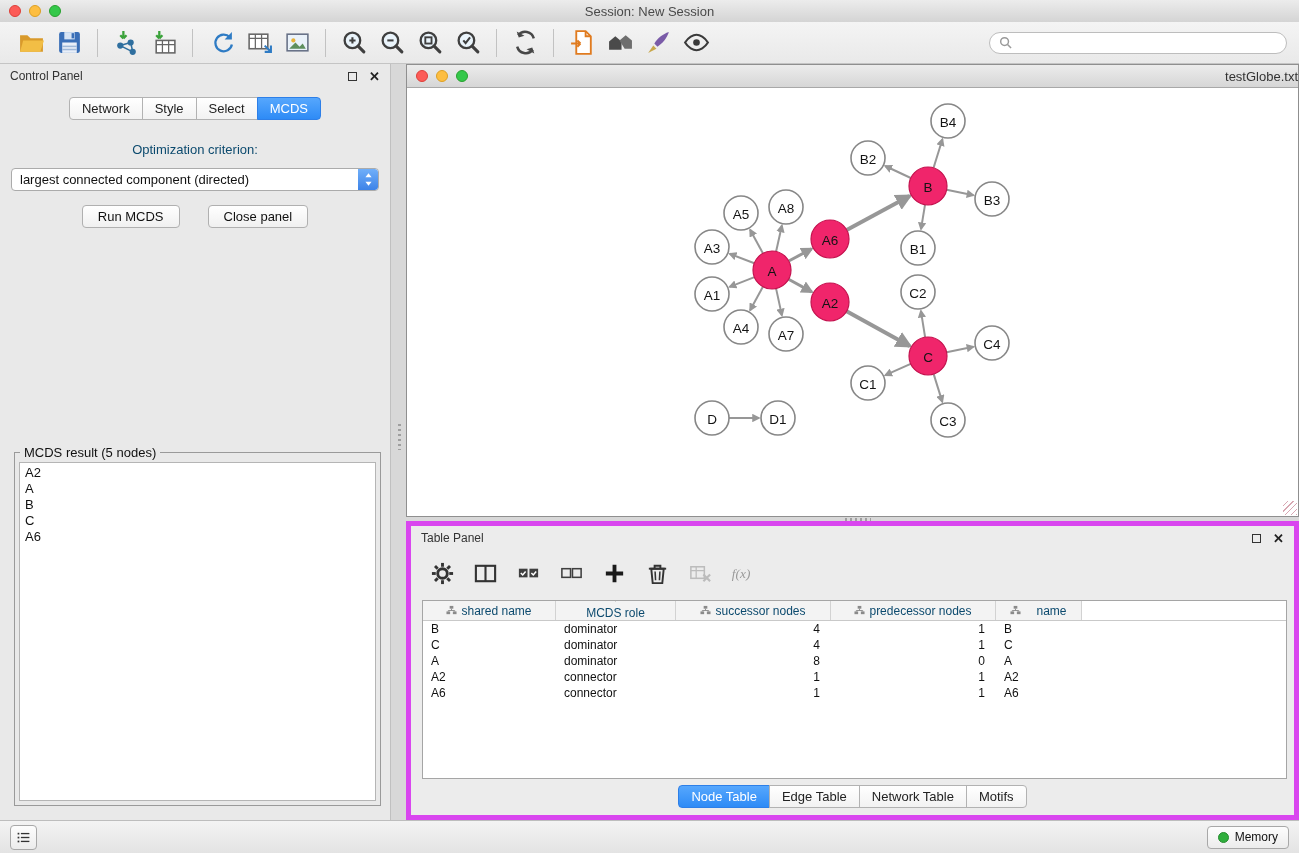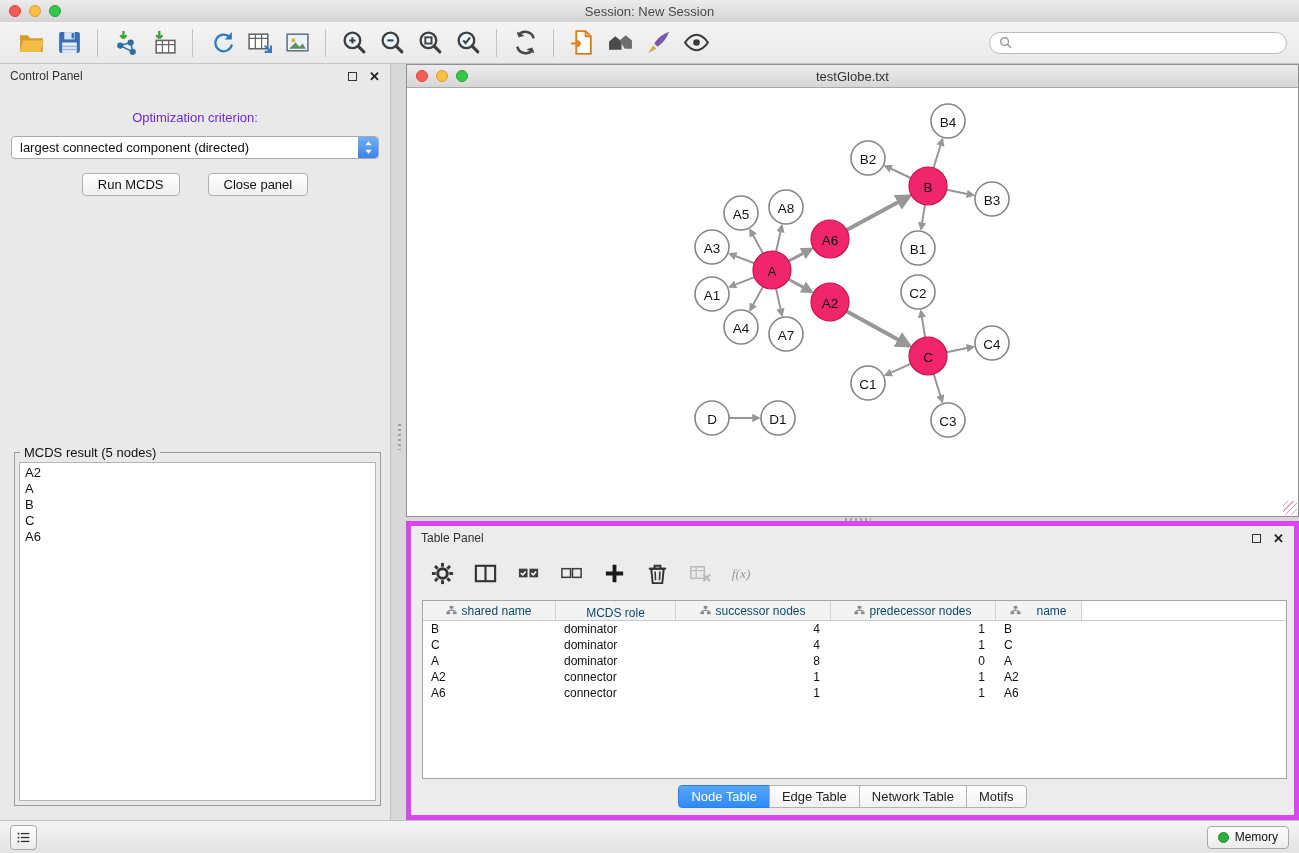--- a/index.html
+++ b/index.html
@@ -30,35 +30,35 @@
   .ph-float{width:9px;height:9px;border:1.5px solid #333;margin-right:12px;box-sizing:border-box;}
   .ph-close{font-size:13px;font-weight:bold;color:#222;line-height:1;}
 
   
   .control-panel{position:absolute;top:64px;left:0;width:391px;bottom:33px;background:#e9e9e9;border-right:1px solid #c0c0c0;box-sizing:border-box;}
   .cp-tabs{display:flex;justify-content:center;margin-top:9px;}
   .seg-tab{padding:3px 12px;font-size:13px;background:linear-gradient(#ffffff,#f2f2f2);border:1px solid #b2b2b2;margin-left:-1px;color:#222;}
   .seg-tab.first{border-radius:4px 0 0 4px;margin-left:0;}
   .seg-tab.last{border-radius:0 4px 4px 0;}
   .seg-tab.active{background:linear-gradient(#56a7fd,#2e8bf6);border-color:#2d7fe8;color:#fff;}
-  .opt-label{text-align:center;font-size:13px;color:#6d28d9;margin-top:22px;}
+  .opt-label{text-align:center;font-size:13px;color:#0c4a6e;margin-top:22px;}
   .dropdown{width:368px;height:23px;margin:11px auto 0 auto;background:#fff;border:1px solid #ababab;border-radius:4px;display:flex;align-items:center;box-sizing:border-box;overflow:hidden;}
   .dropdown .dd-text{flex:1;font-size:13px;padding-left:8px;color:#111;white-space:nowrap;}
   .dd-btn{width:20px;height:100%;background:linear-gradient(#70aff9,#3d83e8);display:flex;align-items:center;justify-content:center;border-radius:0 3px 3px 0;}
   .dd-btn svg{width:9px;height:15px;}
   .cp-buttons{display:flex;justify-content:center;gap:28px;margin-top:14px;}
   .mac-btn{font-family:"Liberation Sans",sans-serif;font-size:13px;padding:3px 15px;background:linear-gradient(#ffffff,#f0f0f0);border:1px solid #b0b0b0;border-radius:4px;color:#111;}
   .result-box{position:absolute;left:14px;right:9px;top:388px;bottom:14px;border:1px solid #9a9a9a;}
   .result-legend{position:absolute;top:-8px;left:5px;background:#e9e9e9;padding:0 4px;font-size:13px;color:#111;}
   .result-list{position:absolute;left:4px;right:4px;top:9px;bottom:4px;background:#fff;border:1px solid #b5b5b5;overflow:auto;padding-top:2px;}
   .result-item{font-size:13px;color:#111;padding:0 5px;line-height:16px;}
 
   
   .network-window{position:absolute;left:406px;top:64px;width:893px;height:453px;border:1px solid #8f8f8f;box-sizing:border-box;background:#fff;}
-  .net-titlebar{height:22px;background:linear-gradient(#ececec,#d6d6d6);border-bottom:1px solid #a8a8a8;display:flex;align-items:center;justify-content:center;position:relative;}
+  .net-titlebar{height:22px;background:linear-gradient(#ececec,#d6d6d6);border-bottom:1px solid #a8a8a8;display:flex;align-items:center;justify-content:flex-end;position:relative;}
   .net-titlebar .title{font-size:13px;color:#333;}
   .net-canvas{position:absolute;left:0;right:0;top:23px;bottom:0;background:#fff;overflow:hidden;}
   .net-canvas svg{position:absolute;inset:0;width:100%;height:100%;}
   .resize-corner{position:absolute;right:1px;bottom:1px;width:14px;height:14px;background:repeating-linear-gradient(135deg,transparent 0 3px,#d8a7b2 3px 4px);}
   .grip-h{position:absolute;left:845px;top:518px;width:26px;height:3px;background:repeating-linear-gradient(90deg,#9f9f9f 0 2px,transparent 2px 5px);}
   .grip-v{position:absolute;left:398px;top:424px;width:3px;height:26px;background:repeating-linear-gradient(#9f9f9f 0 2px,transparent 2px 5px);}
 
   
   .table-panel{position:absolute;left:406px;top:521px;width:893px;bottom:33px;background:#ececec;border:5px solid #d946ef;box-sizing:border-box;}
   .tp-toolbar{position:absolute;left:0;right:0;top:24px;height:46px;display:flex;align-items:center;gap:13px;padding-left:16px;}
@@ -220,20 +220,26 @@
         </svg>
       <input placeholder="" style="">
     </div>
   </div>
 
   <div class="control-panel">
     <div class="panel-header">
       <span class="ph-title">Control Panel</span>
       <span class="ph-float"></span>
       <span class="ph-close">✕</span>
+    </div>
+    <div class="cp-tabs">
+      <div class="seg-tab first">Network</div>
+      <div class="seg-tab">Style</div>
+      <div class="seg-tab">Select</div>
+      <div class="seg-tab active last">MCDS</div>
     </div>
     <div class="opt-label">Optimization criterion:</div>
     <div class="dropdown">
       <span class="dd-text">largest connected component (directed)</span>
       <span class="dd-btn">
           <svg viewBox="0 0 10 16">
             <path d="M5 1l3.4 4.5H1.6z" fill="#fff"></path>
             <path d="M5 15l-3.4-4.5h6.8z" fill="#fff"></path>
           </svg>
         </span>

